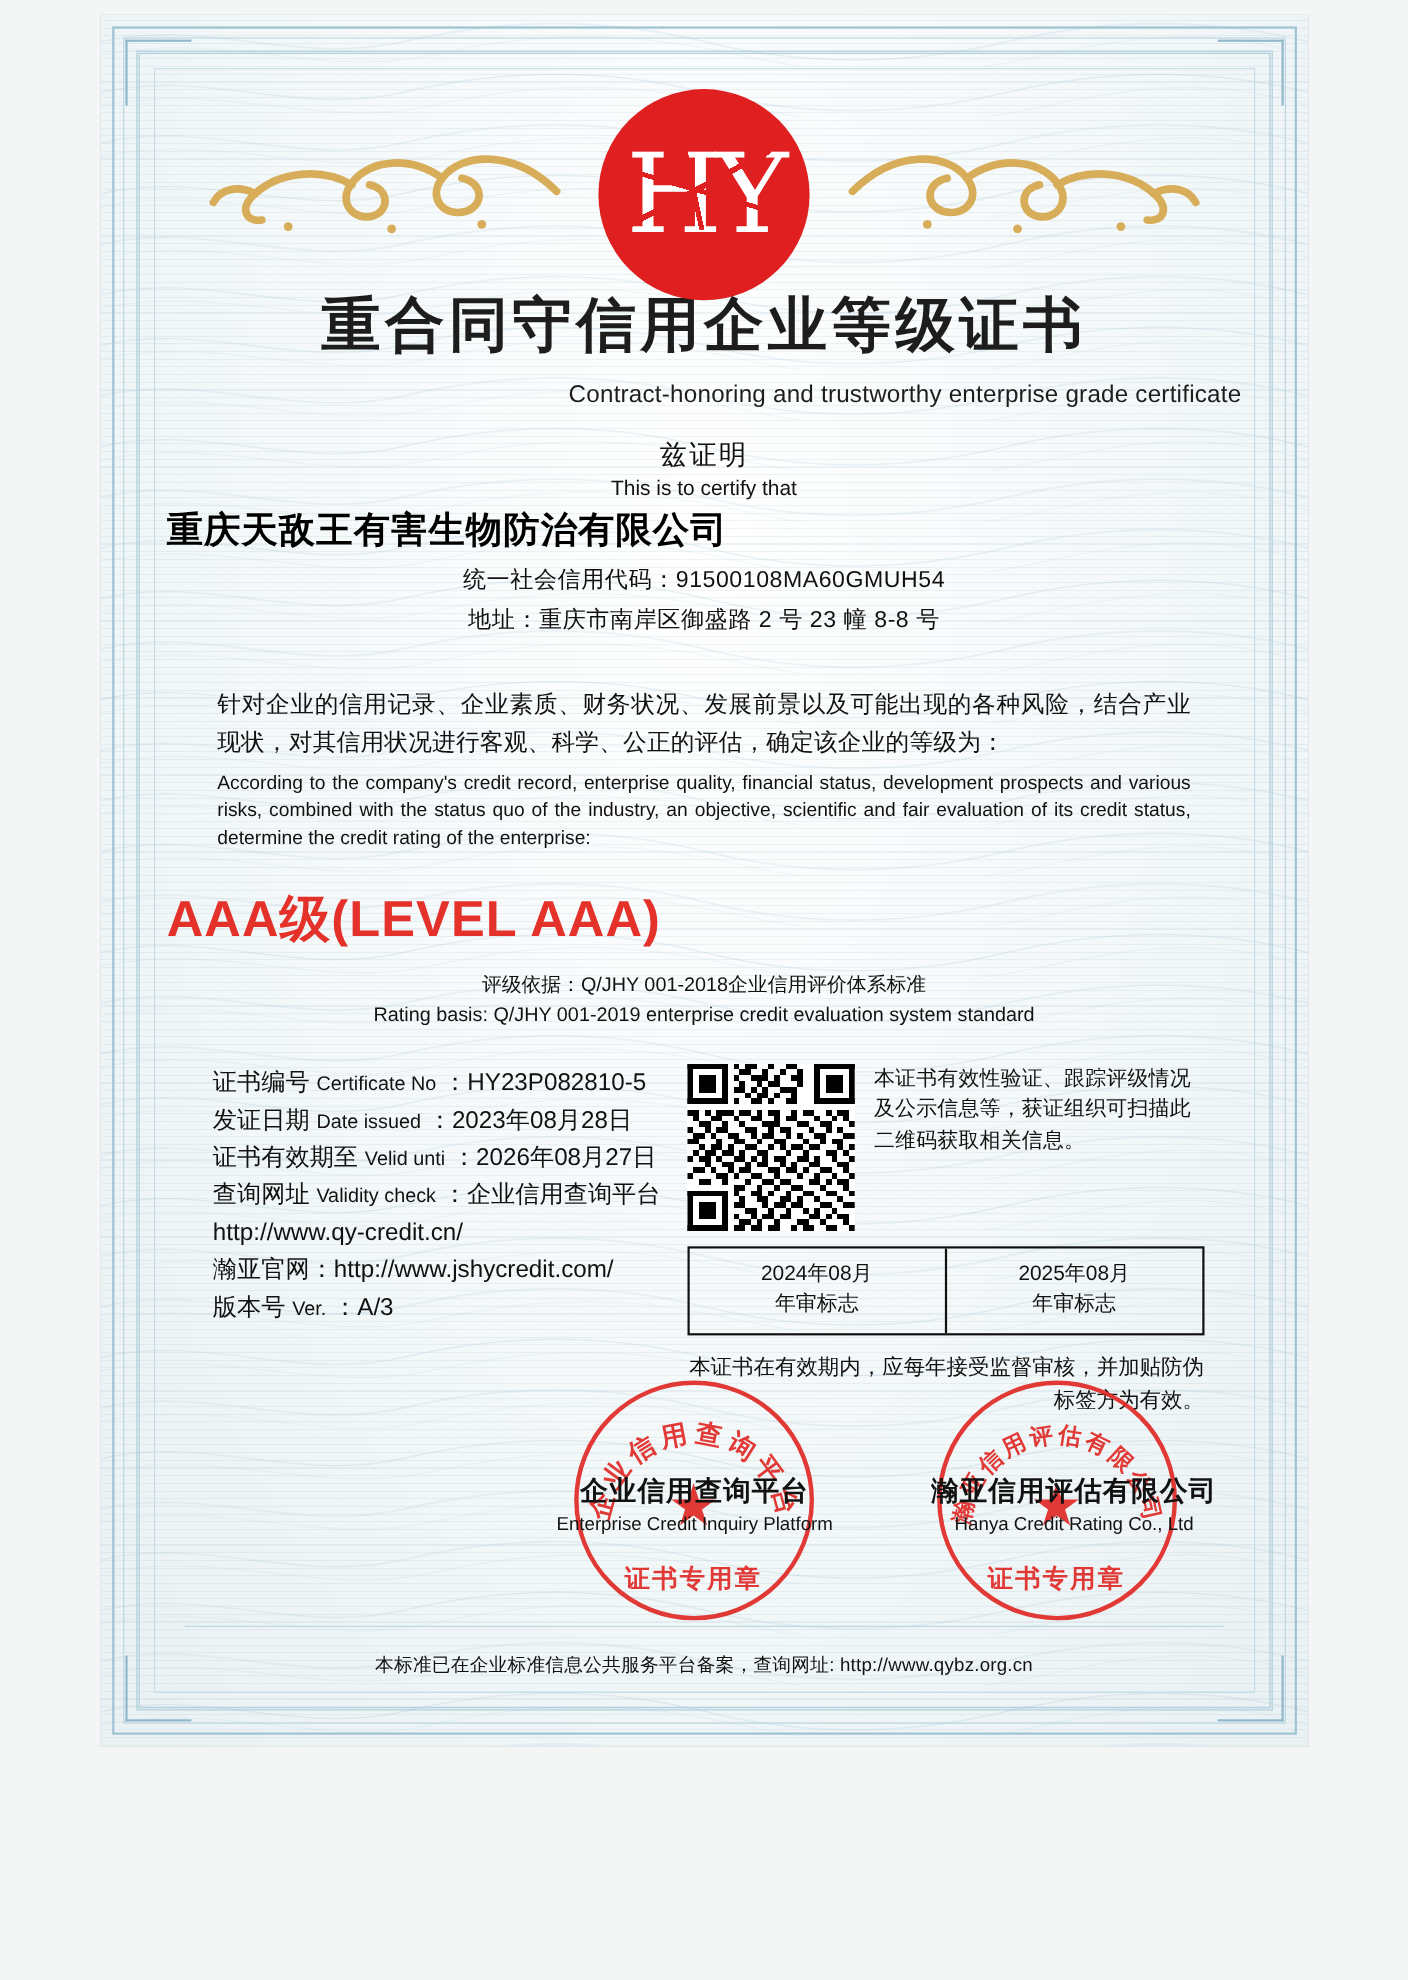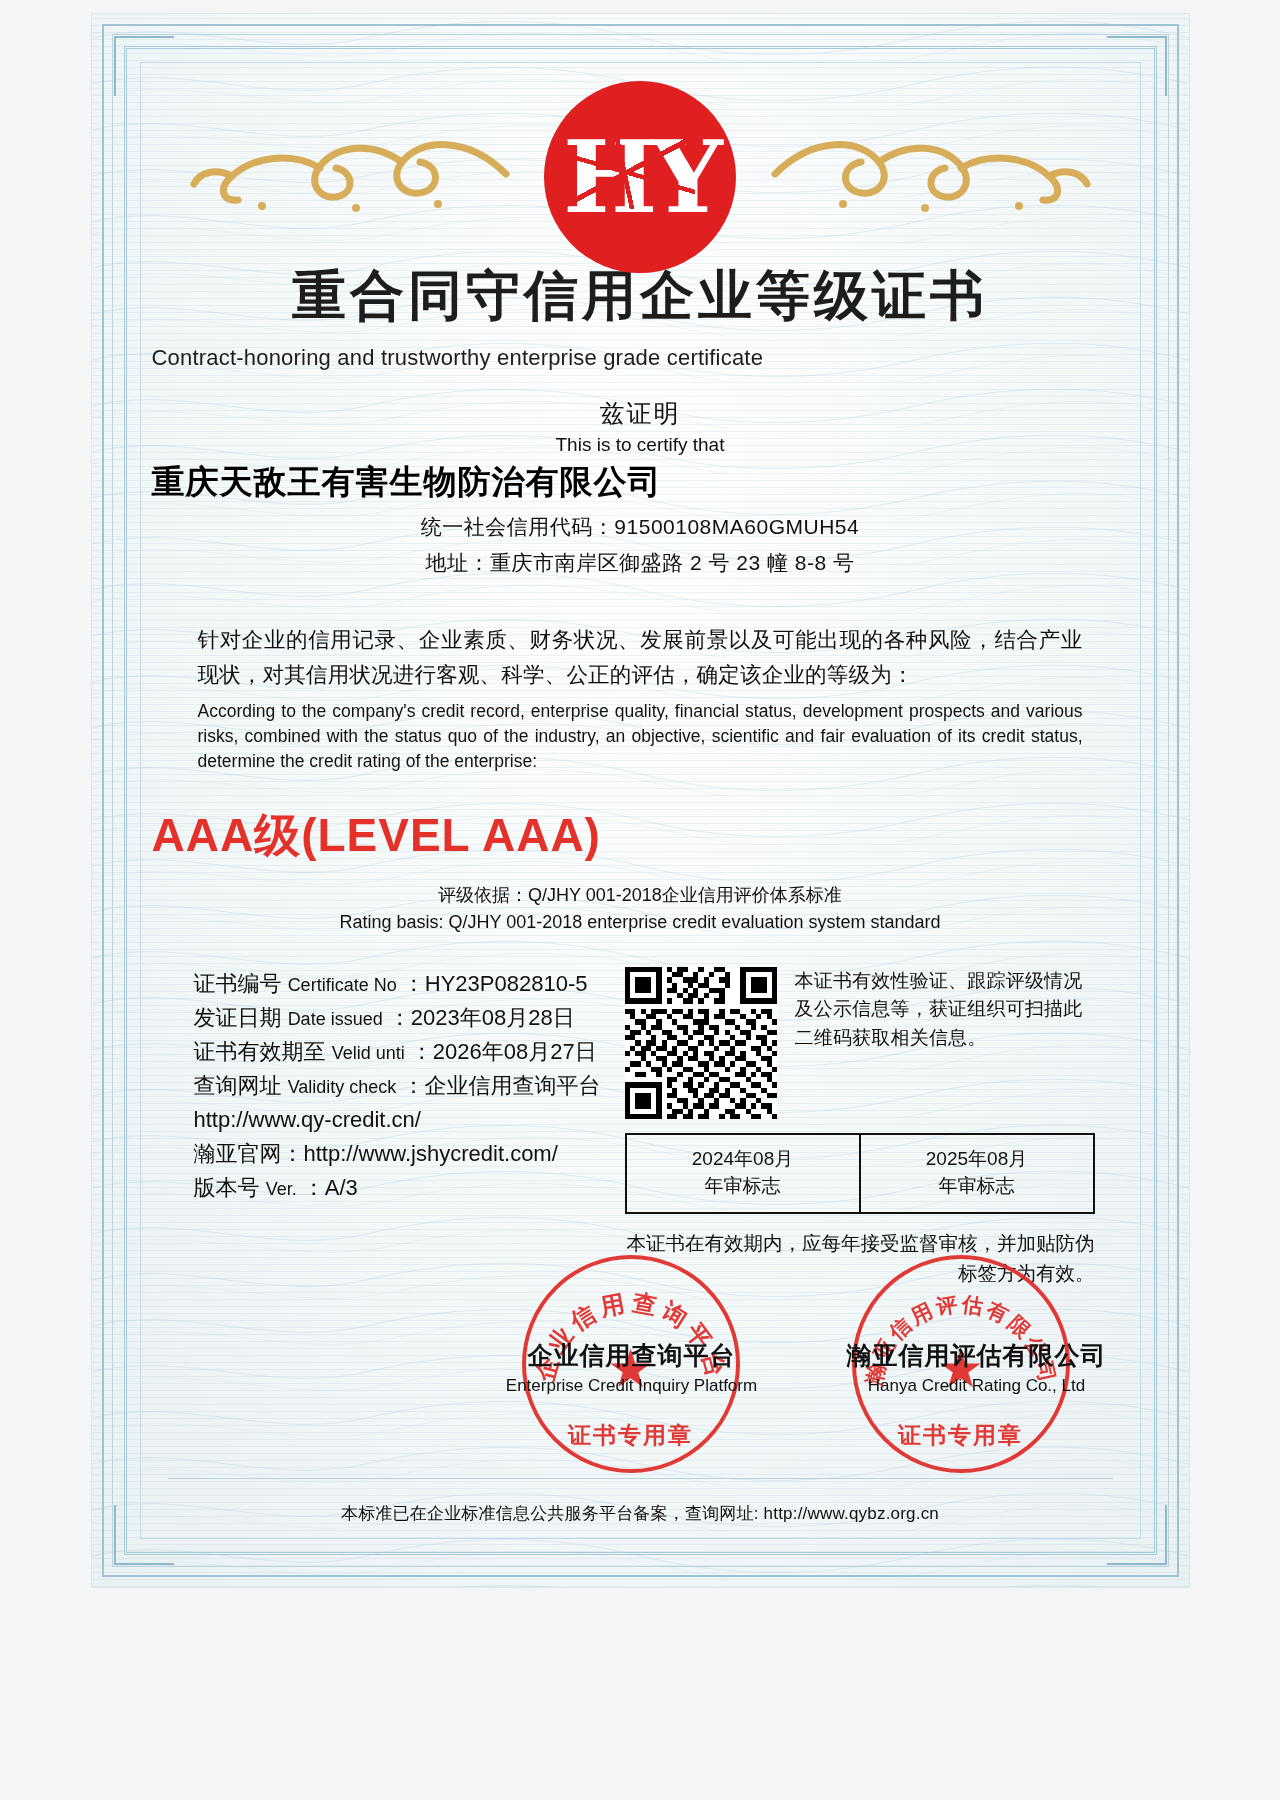--- a/index.html
+++ b/index.html
@@ -45,40 +45,40 @@
   .flourish.right{right:36px;}
   .seal-logo{
     position:absolute;left:50%;top:8px;transform:translateX(-50%);
     width:186px;height:186px;border-radius:50%;
     background:#e02020;
     display:flex;align-items:center;justify-content:center;
     box-shadow:0 0 0 3px #e02020;
   }
   .seal-logo .hy{
     font-family:"DejaVu Serif", serif;
-    font-weight:bold;font-size:100px;color:#fff;letter-spacing:-6px;
+    font-weight:normal;font-size:100px;color:#fff;letter-spacing:-6px;
     line-height:1;
     position:relative;
   }
   .seal-logo .hy::after{
     content:"";position:absolute;left:-8px;top:8px;width:140px;height:74px;
     background:
       linear-gradient(16deg, transparent 48%, #e02020 48%, #e02020 52%, transparent 52%),
       linear-gradient(-28deg, transparent 47%, #e02020 47%, #e02020 51%, transparent 51%),
       linear-gradient(78deg, transparent 48%, #e02020 48%, #e02020 51%, transparent 51%);
     pointer-events:none;
   }
 
   .title-cn{
     text-align:center;font-size:54px;font-weight:bold;color:#1d1d1d;
     letter-spacing:4px;margin-top:-6px;
     font-family:"Liberation Serif", serif;
   }
   .title-en{
-    text-align:left;font-size:22px;color:#1d1d1d;margin-top:12px;letter-spacing:.2px;
+    text-align:right;font-size:22px;color:#1d1d1d;margin-top:12px;letter-spacing:.2px;
   }
   .certify-cn{text-align:center;font-size:25px;color:#111;margin-top:26px;letter-spacing:2px;}
   .certify-en{text-align:center;font-size:19px;color:#111;margin-top:4px;}
   .company{
     text-align:left;font-size:33px;font-weight:bold;color:#000;margin-top:4px;letter-spacing:1px;
     font-family:Liberation Serif, serif;
   }
   .code,.addr{text-align:center;font-size:21px;color:#111;margin-top:8px;letter-spacing:.5px;}
 
   .body-cn{
@@ -212,21 +212,21 @@
 
     <div class="company">重庆天敌王有害生物防治有限公司</div>
     <div class="code">统一社会信用代码：91500108MA60GMUH54</div>
     <div class="addr">地址：重庆市南岸区御盛路 2 号 23 幢 8-8 号</div>
 
     <div class="body-cn">针对企业的信用记录、企业素质、财务状况、发展前景以及可能出现的各种风险，结合产业现状，对其信用状况进行客观、科学、公正的评估，确定该企业的等级为：</div>
     <div class="body-en">According to the company's credit record, enterprise quality, financial status, development prospects and various risks, combined with the status quo of the industry, an objective, scientific and fair evaluation of its credit status, determine the credit rating of the enterprise:</div>
 
     <div class="level">AAA级(LEVEL AAA)</div>
     <div class="basis-cn">评级依据：Q/JHY 001-2018企业信用评价体系标准</div>
-    <div class="basis-en">Rating basis: Q/JHY 001-2018 enterprise credit evaluation system standard</div>
+    <div class="basis-en">Rating basis: Q/JHY 001-2019 enterprise credit evaluation system standard</div>
 
     <div class="details">
 
       <div class="left-details">
         <div class="row">
           <span class="lbl-cn">证书编号</span>
           <span class="lbl-en">Certificate No</span>
           <span>：HY23P082810-5</span>
         </div>
         <div class="row">

